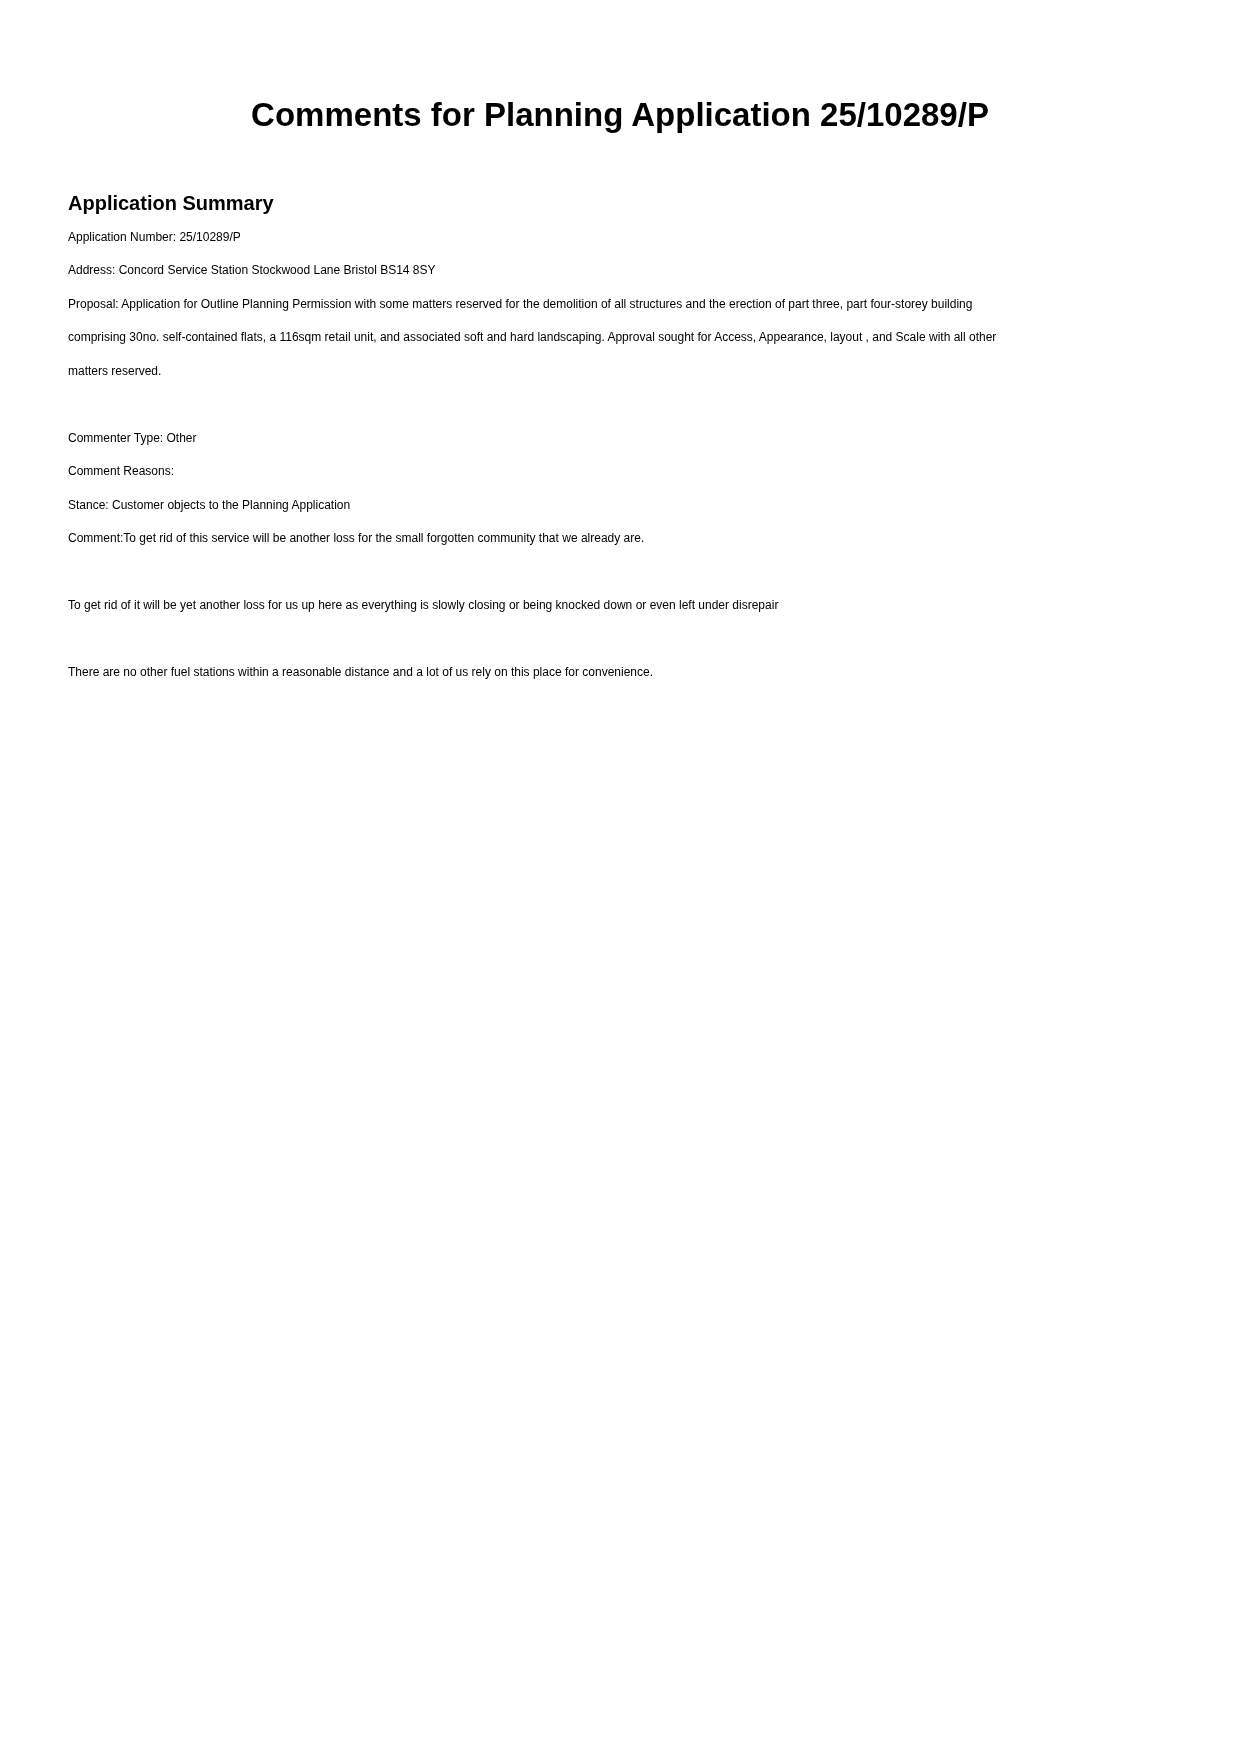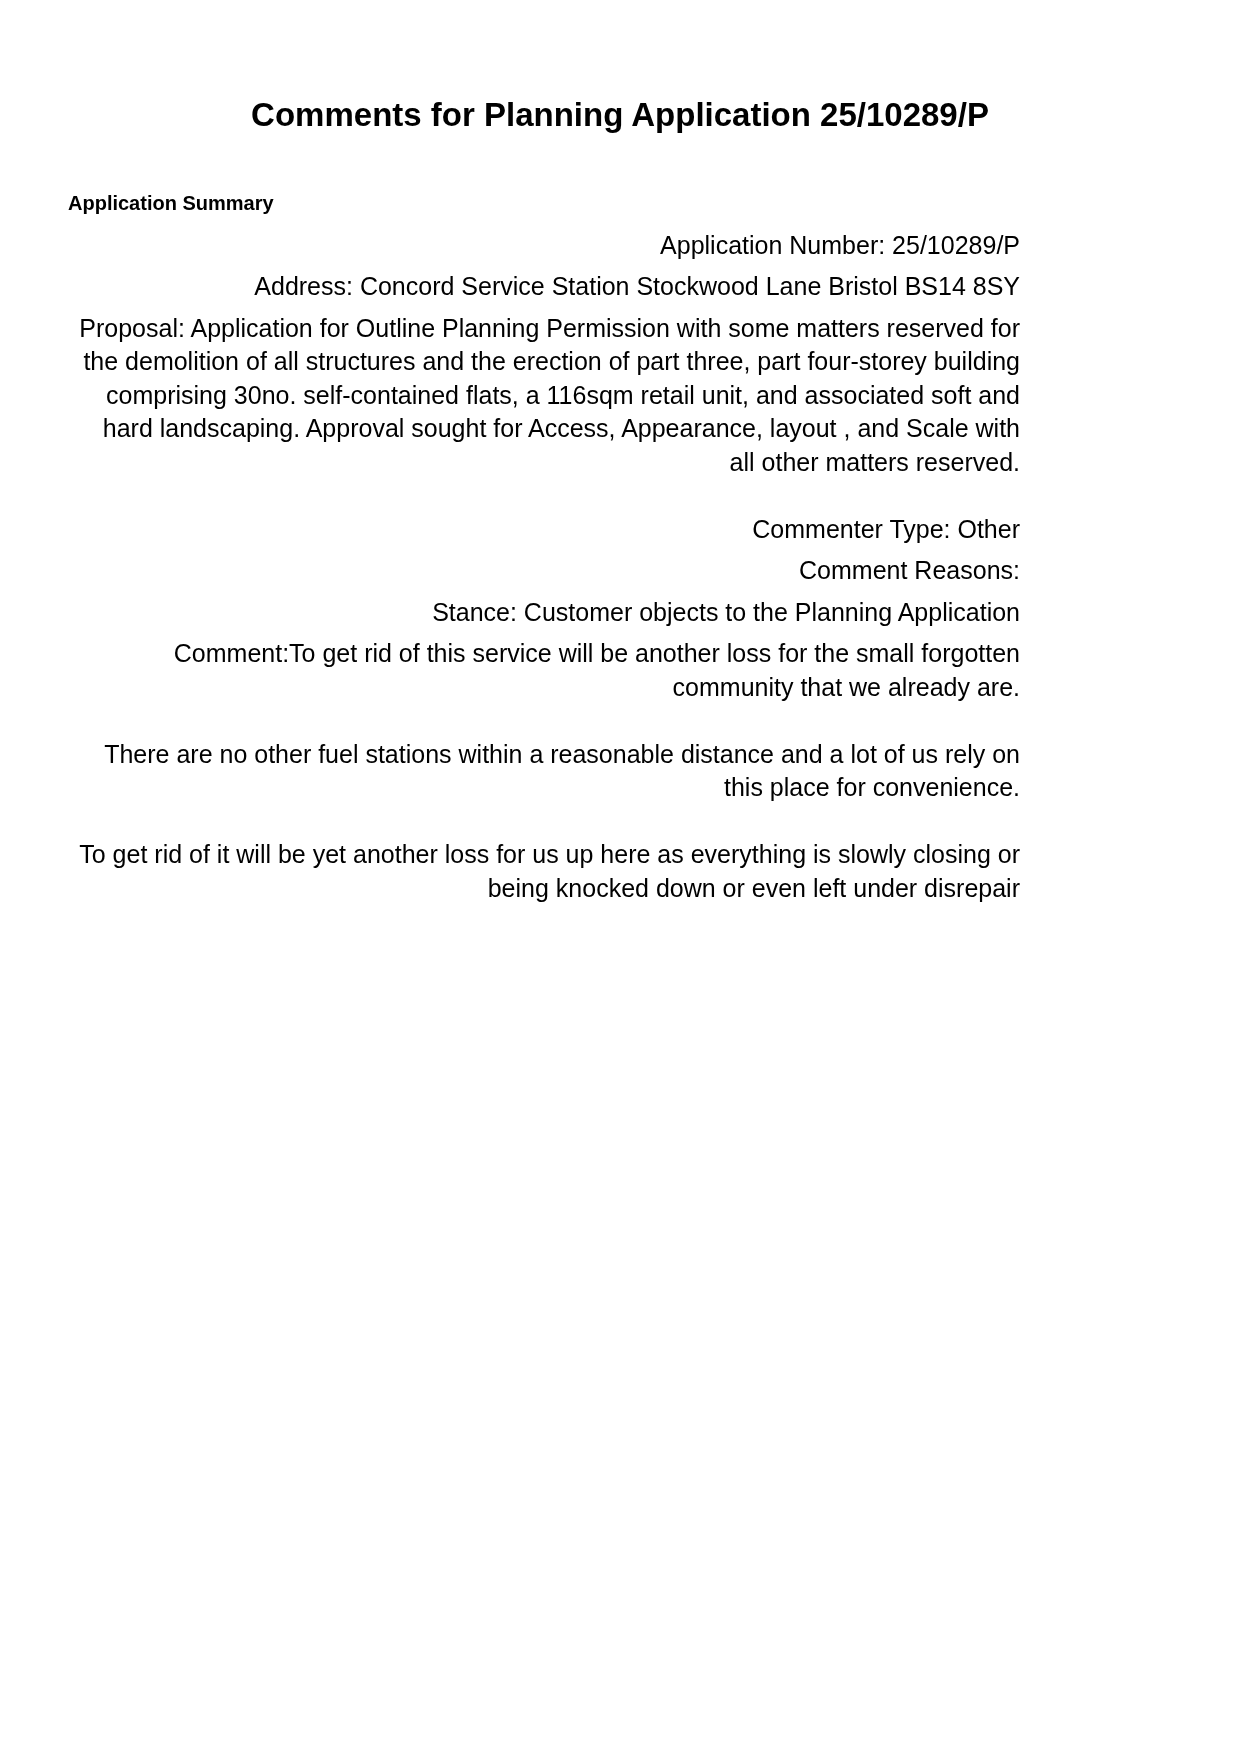--- a/index.html
+++ b/index.html
@@ -38,24 +38,23 @@
   section + section {
     margin-top: 33.5px;
   }
   h2.section-heading {
     margin: 0;
     font-size: 20px;
     line-height: 33.5px;
     font-weight: 700;
   }
   .content p {
-    margin: 8px;
-    font-size: 25px;
+    margin: 0;
+    font-size: 12px;
     line-height: 33.5px;
-    text-align: right;
   }
   .content p.gap-above {
     margin-top: 33.5px;
   }
 </style>
 </head>
 <body>
 
 <div class="doc">
 
@@ -69,18 +68,18 @@
       <p>Address: Concord Service Station Stockwood Lane Bristol BS14 8SY</p>
       <p>Proposal: Application for Outline Planning Permission with some matters reserved for the demolition of all structures and the erection of part three, part four-storey building comprising 30no. self-contained flats, a 116sqm retail unit, and associated soft and hard landscaping. Approval sought for Access, Appearance, layout , and Scale with all other matters reserved.</p>
     </section>
 
 
     <section>
       <p>Commenter Type: Other</p>
       <p>Comment Reasons:</p>
       <p>Stance: Customer objects to the Planning Application</p>
       <p>Comment:To get rid of this service will be another loss for the small forgotten community that we already are.</p>
+      <p class="gap-above">To get rid of it will be yet another loss for us up here as everything is slowly closing or being knocked down or even left under disrepair</p>
       <p class="gap-above">There are no other fuel stations within a reasonable distance and a lot of us rely on this place for convenience.</p>
-      <p class="gap-above">To get rid of it will be yet another loss for us up here as everything is slowly closing or being knocked down or even left under disrepair</p>
     </section>
 
   </div>
 </div>
 
 </body></html>

